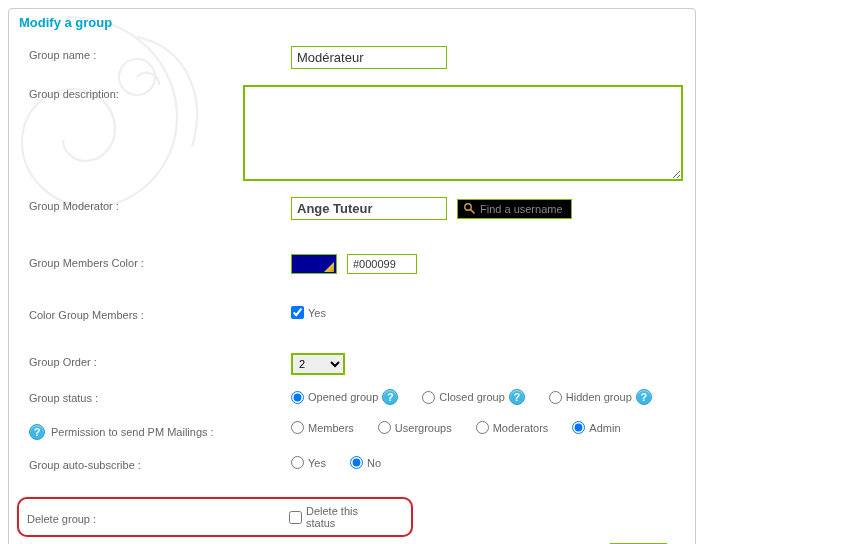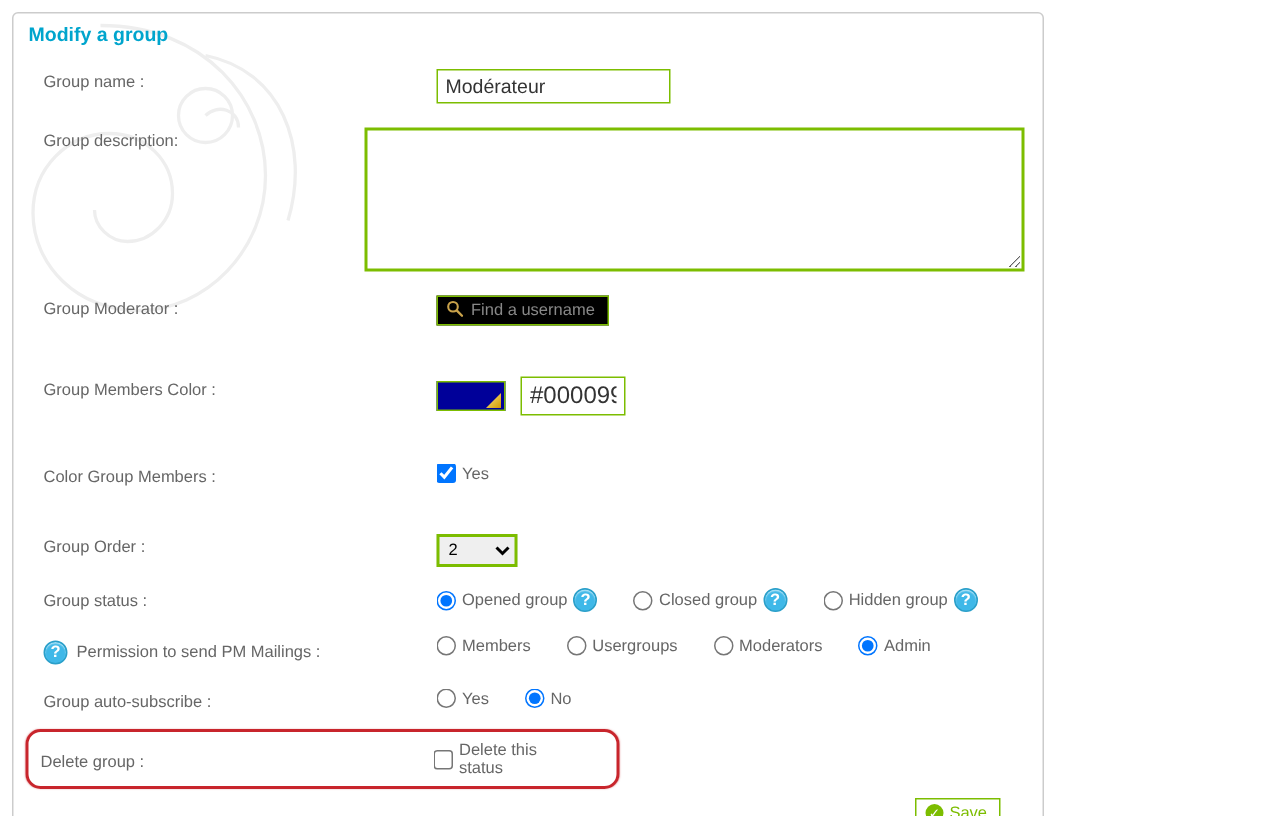--- a/index.html
+++ b/index.html
@@ -108,21 +108,21 @@
     position: absolute;
     right: 2px;
     bottom: 1px;
     width: 10px;
     height: 10px;
     background: linear-gradient(135deg, #ffe98a, #d19a00);
     clip-path: polygon(0 100%, 100% 0, 100% 100%);
   }
   .hex-input {
     border: 1px solid #7CBD00;
-    font-size: 16px;
+    font-size: 11px;
     padding: 3px 5px;
     width: 70px;
     color: #333;
   }
   .order-select {
     border: 2px solid #7CBD00;
     font-size: 11px;
     padding: 2px 2px;
     width: 54px;
   }
@@ -144,21 +144,21 @@
     display: inline-flex;
     align-items: center;
     justify-content: center;
     border: 1px solid #2a9fc9;
     box-shadow: inset 0 1px 1px rgba(255,255,255,0.6);
   }
   .delete-highlight {
     border: 2px solid #C8252C;
     border-radius: 10px;
     padding: 6px 8px;
-    margin: 2px -4px 0 -4px;
+    margin: 16px -4px 0 -4px;
     display: flex;
     align-items: center;
     box-shadow: 0 0 1px rgba(200,37,44,0.5);
     width: 396px;
   }
   .delete-highlight .label-col { width: 262px; padding-left: 0; }
   .save-row {
     display: flex;
     justify-content: flex-end;
     padding: 6px 16px 0 0;
@@ -215,20 +215,21 @@
     <div class="row">
       <div class="label-col">Group description:</div>
       <div class="ctrl-col">
         <textarea class="desc-area" style=""></textarea>
       </div>
     </div>
 
     <div class="row">
       <div class="label-col">Group Moderator :</div>
       <div class="ctrl-col">
+        <input type="text" class="green-input mod-input" value="Ange Tuteur" style="">
         <button class="find-btn">
           <span class="mag-icon">
             <svg width="12" height="12" viewBox="0 0 12 12">
                 <circle cx="5" cy="5" r="3.2" fill="none" stroke="#C9A24A" stroke-width="1.4"></circle>
                 <line x1="7.6" y1="7.6" x2="11" y2="11" stroke="#C9A24A" stroke-width="1.6" stroke-linecap="round"></line>
               </svg>
           </span>
           <span>Find a username</span>
         </button>
       </div>

